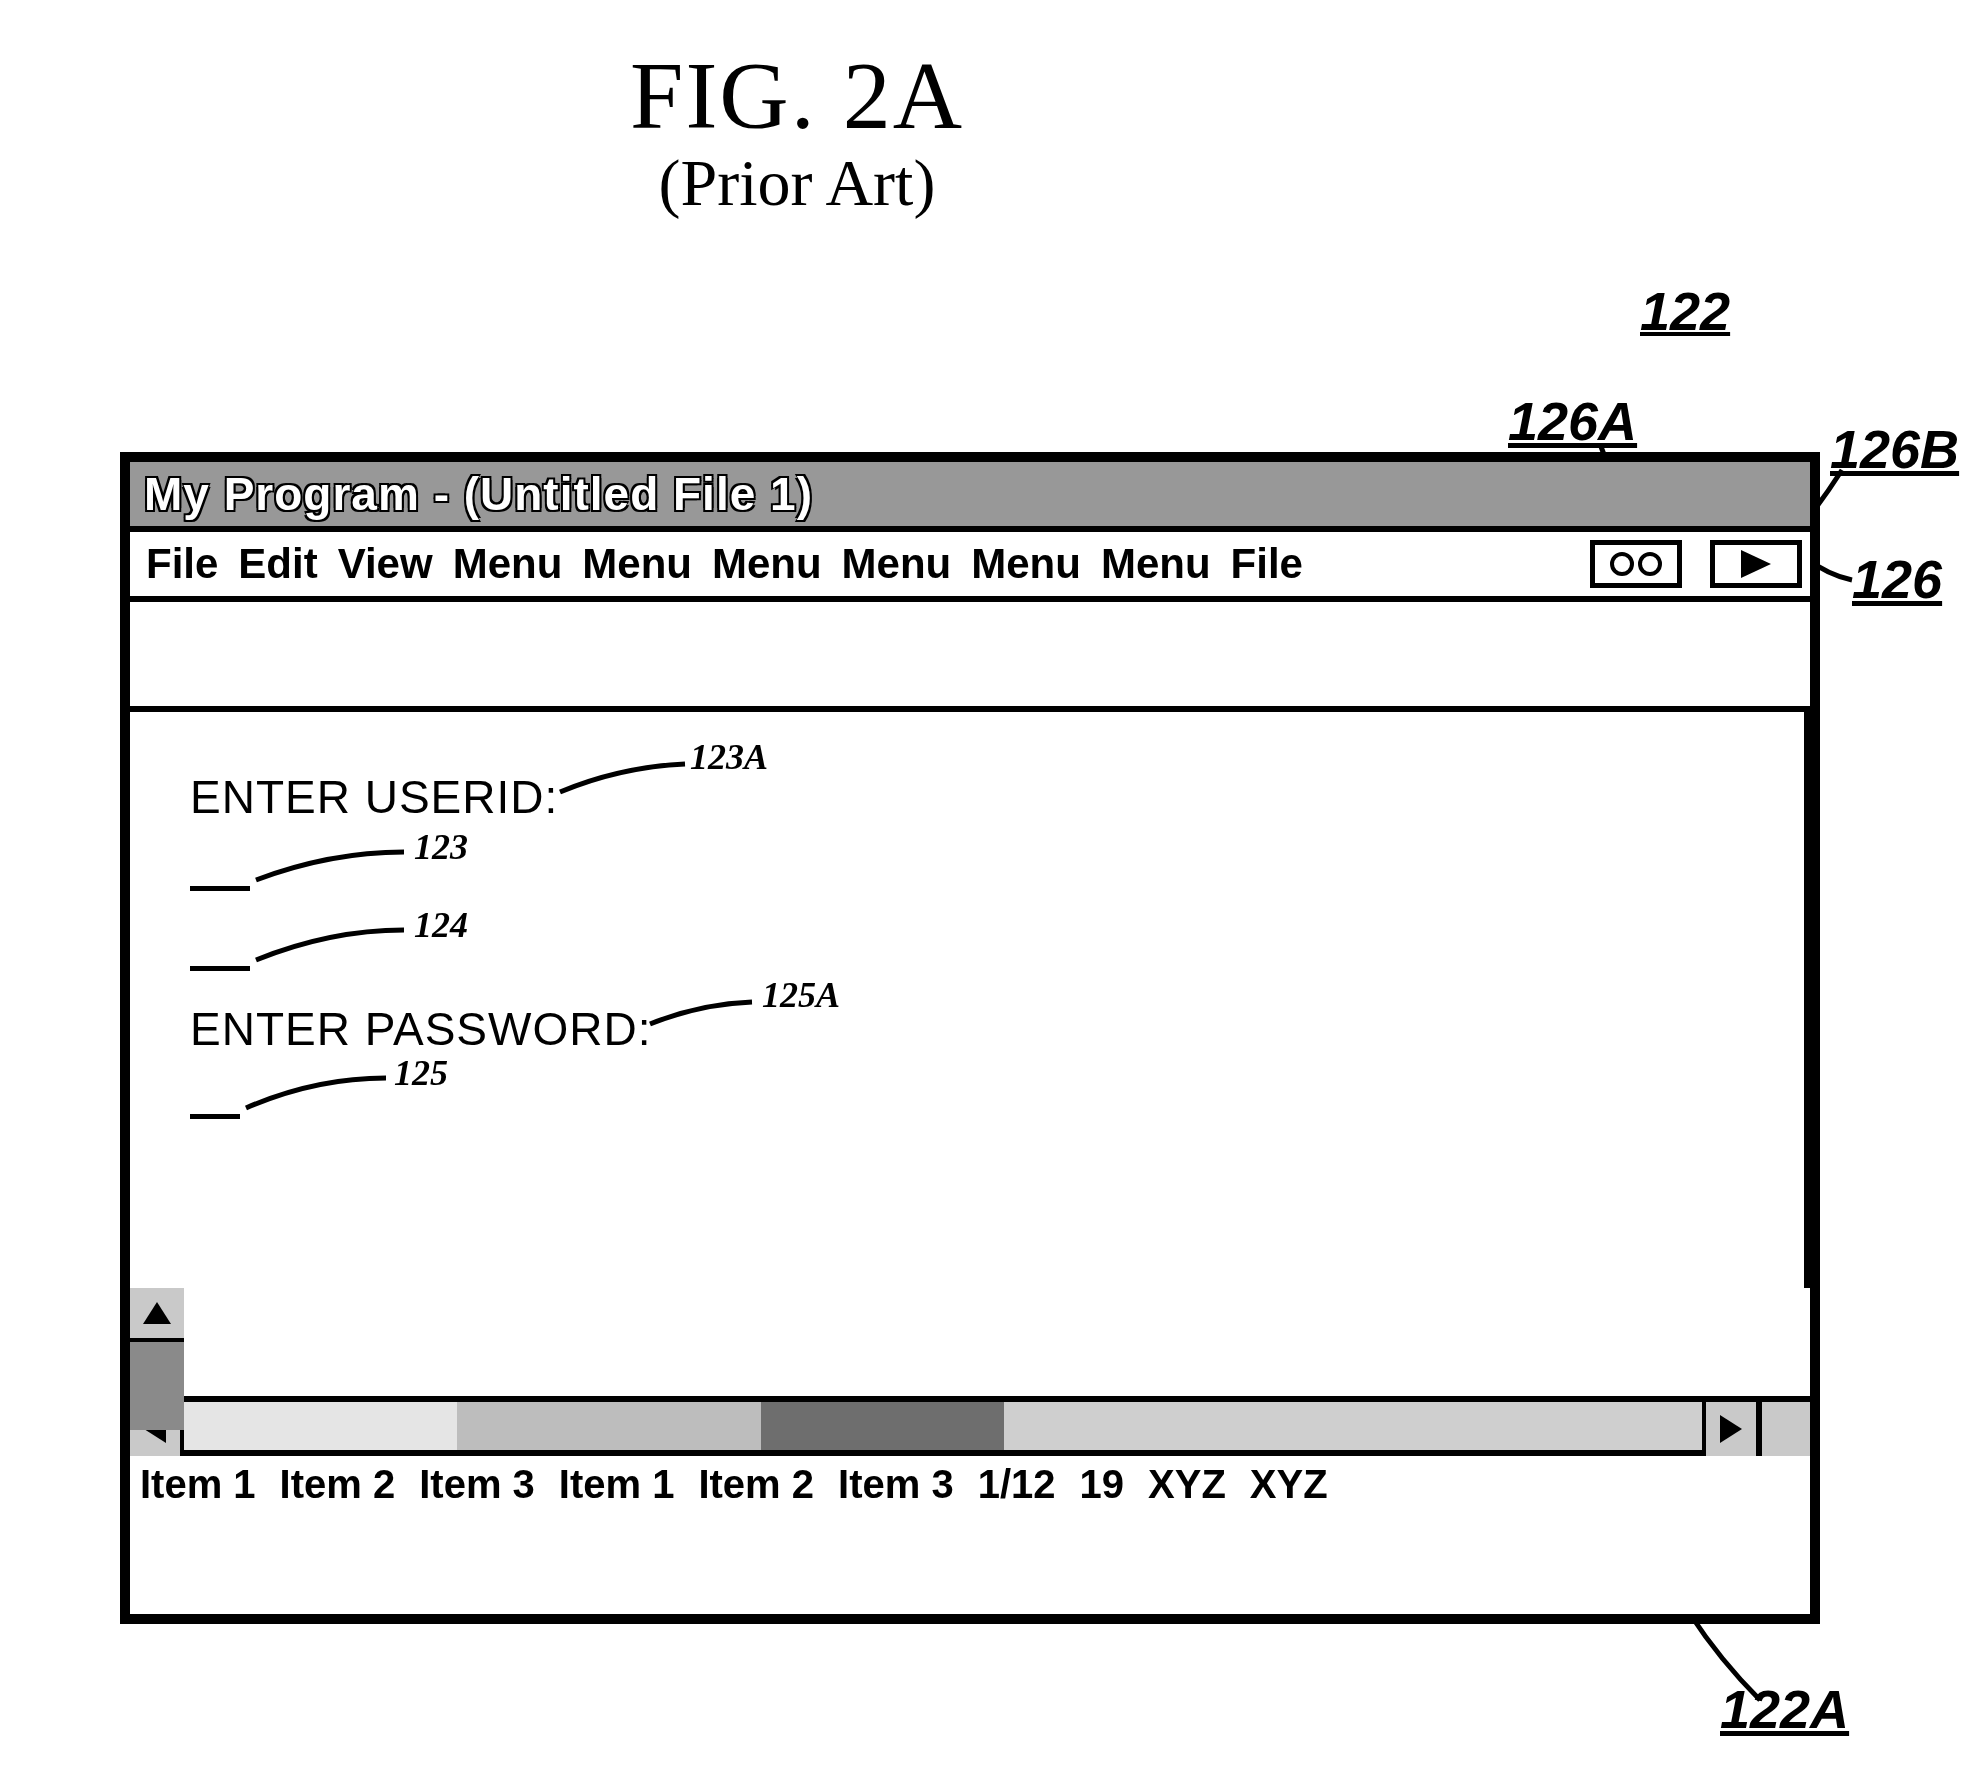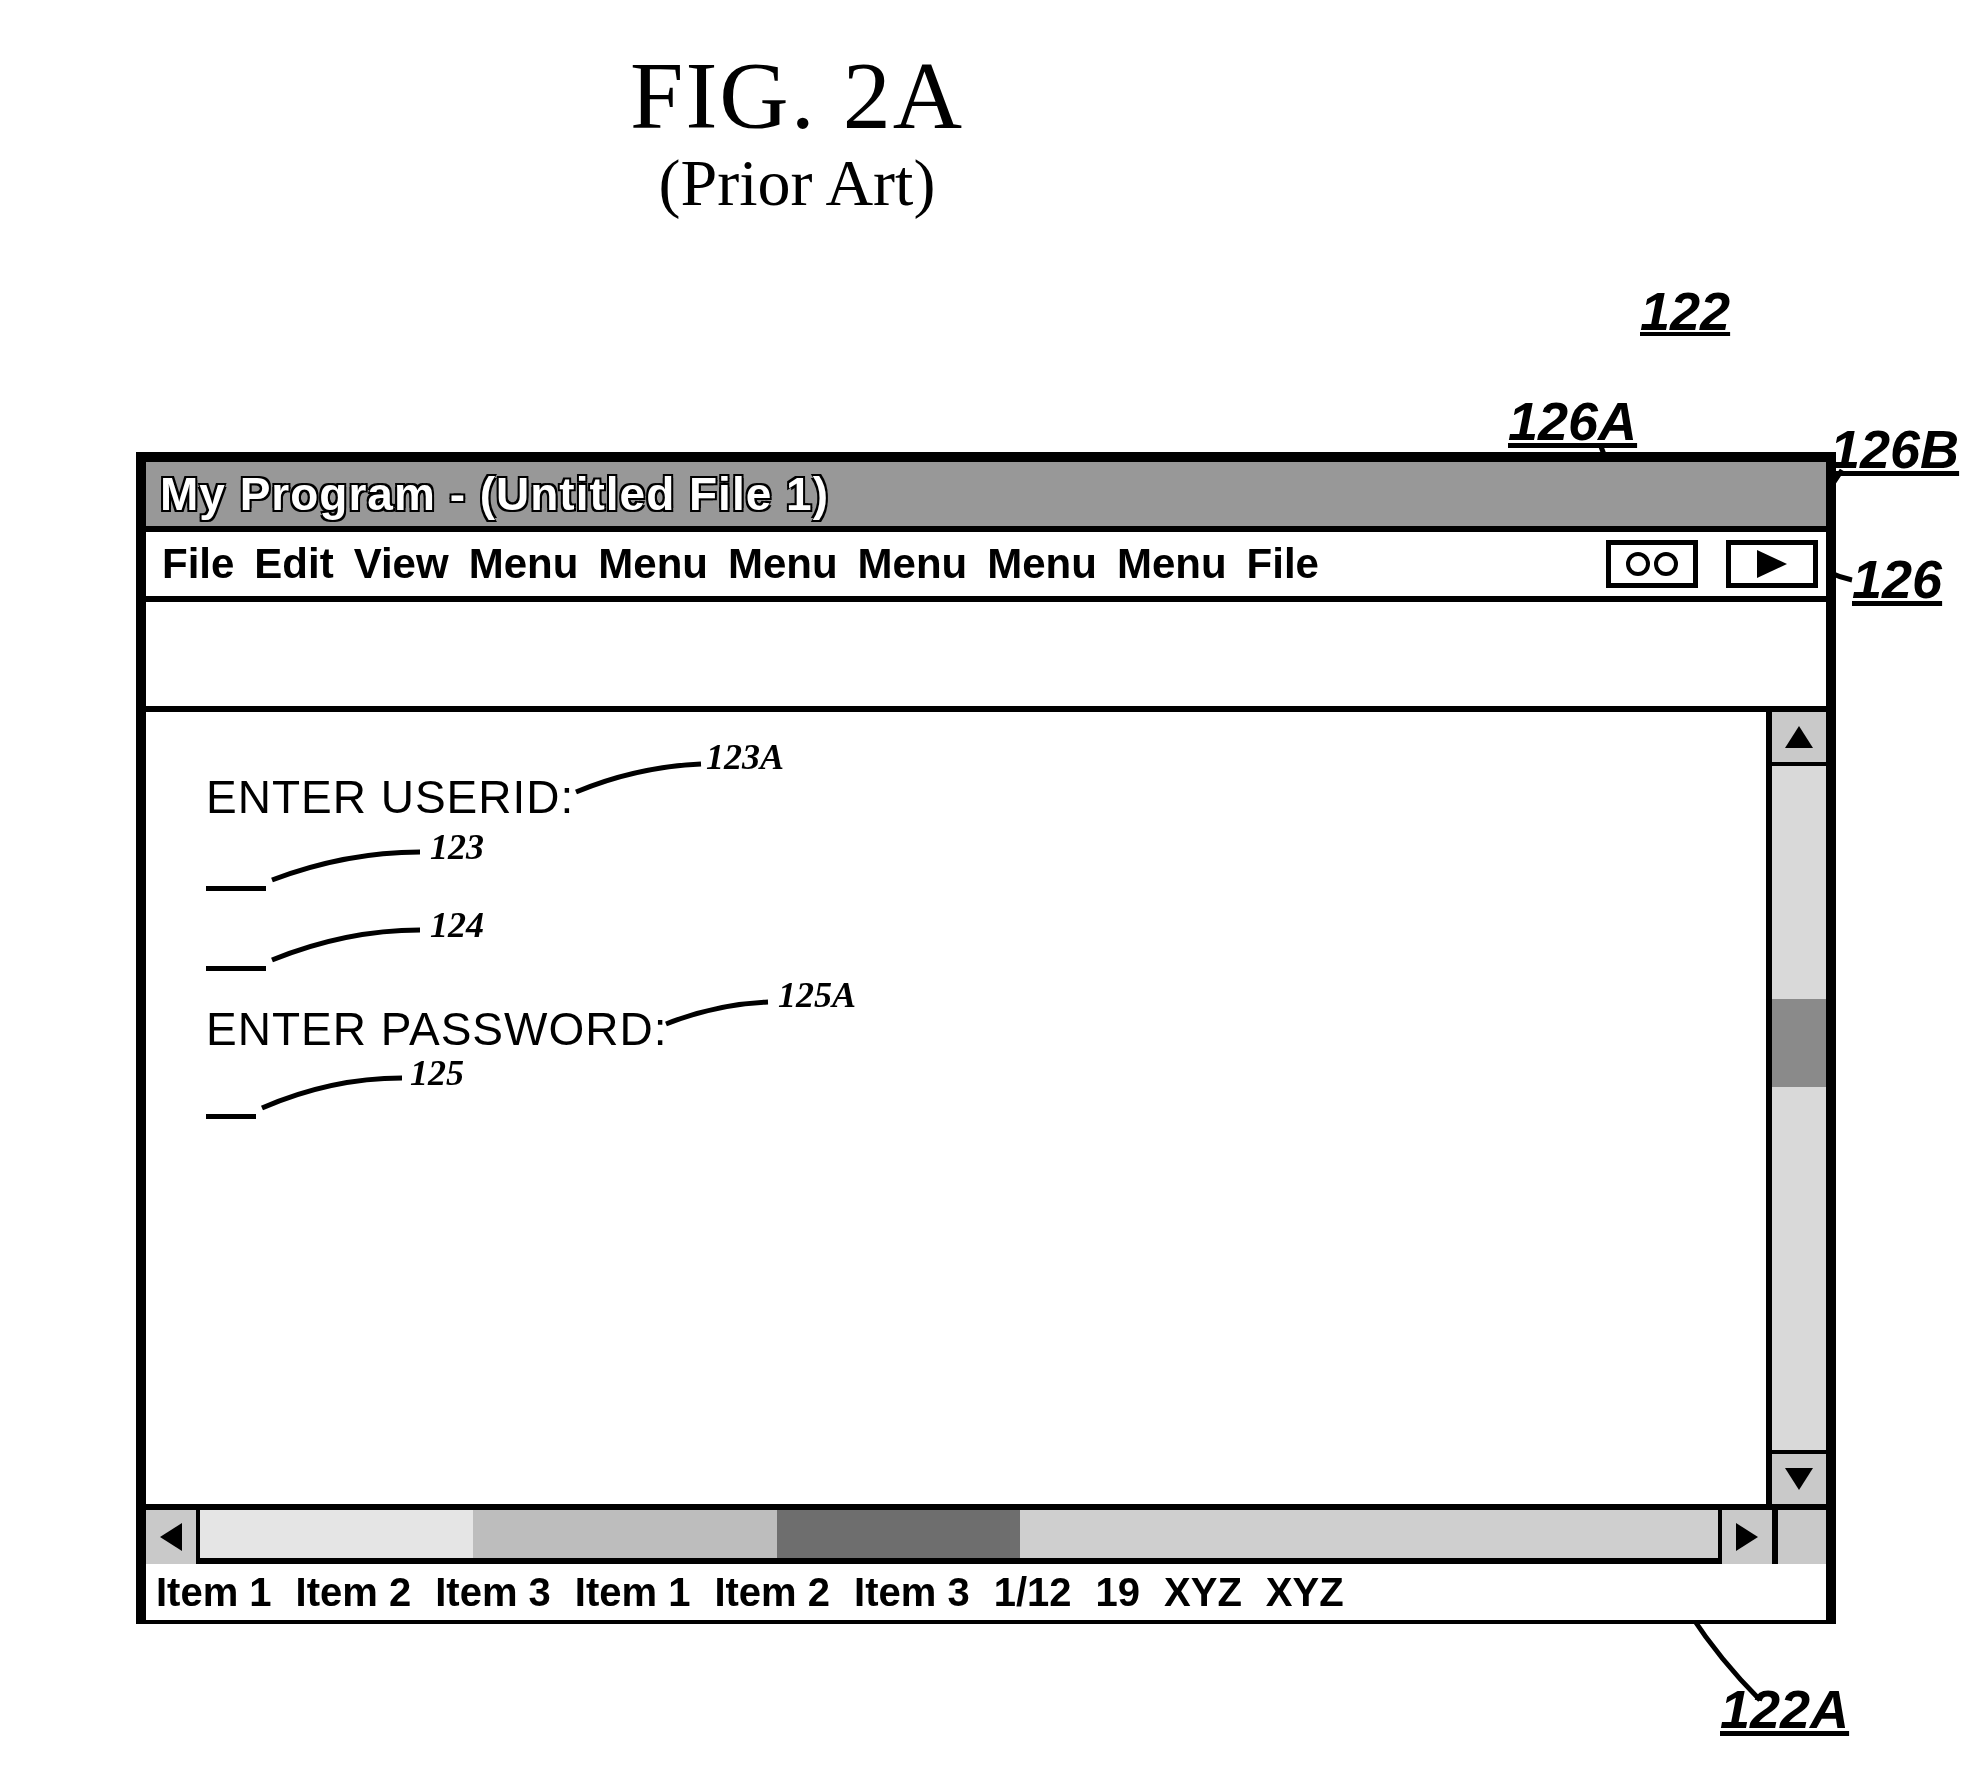--- a/index.html
+++ b/index.html
@@ -47,21 +47,21 @@
 
   .lead {
     position: absolute;
     stroke: #000;
     stroke-width: 5;
     fill: none;
   }
 
   .window {
     position: absolute;
-    left: 136px;
+    left: 120px;
     top: 452px;
     width: 1700px;
     height: 1172px;
     border: 10px solid #000;
     background: #fff;
   }
 
   .titlebar {
     height: 70px;
     background: #989898;
@@ -117,21 +117,22 @@
   }
 
   .toolbar-blank {
     height: 110px;
     border-bottom: 6px solid #000;
     background: #fff;
   }
 
   .client-row {
     display: flex;
-    height: 792px;
+    height: 684px;
+    flex-direction: column;
   }
   .client-area {
     flex: 1;
     border-right: 6px solid #000;
     position: relative;
     background: #fff;
   }
   .vscroll {
     width: 54px;
     display: flex;

